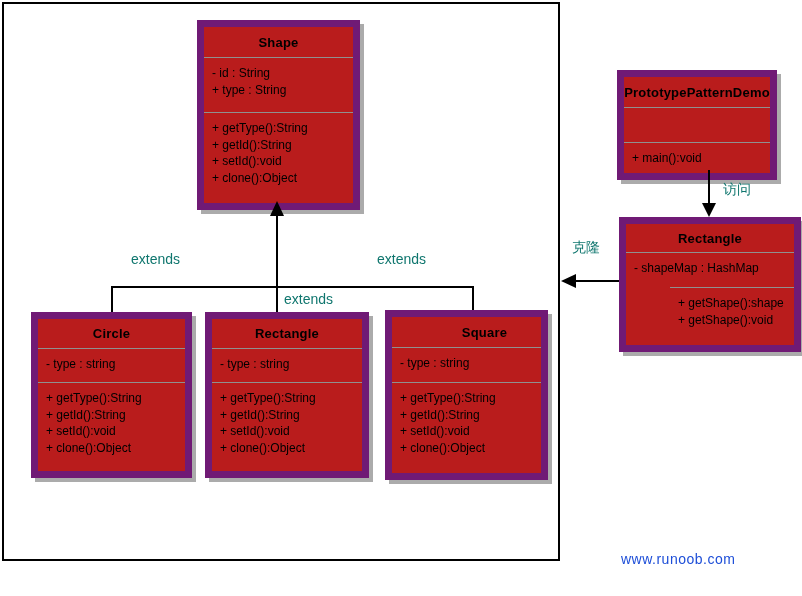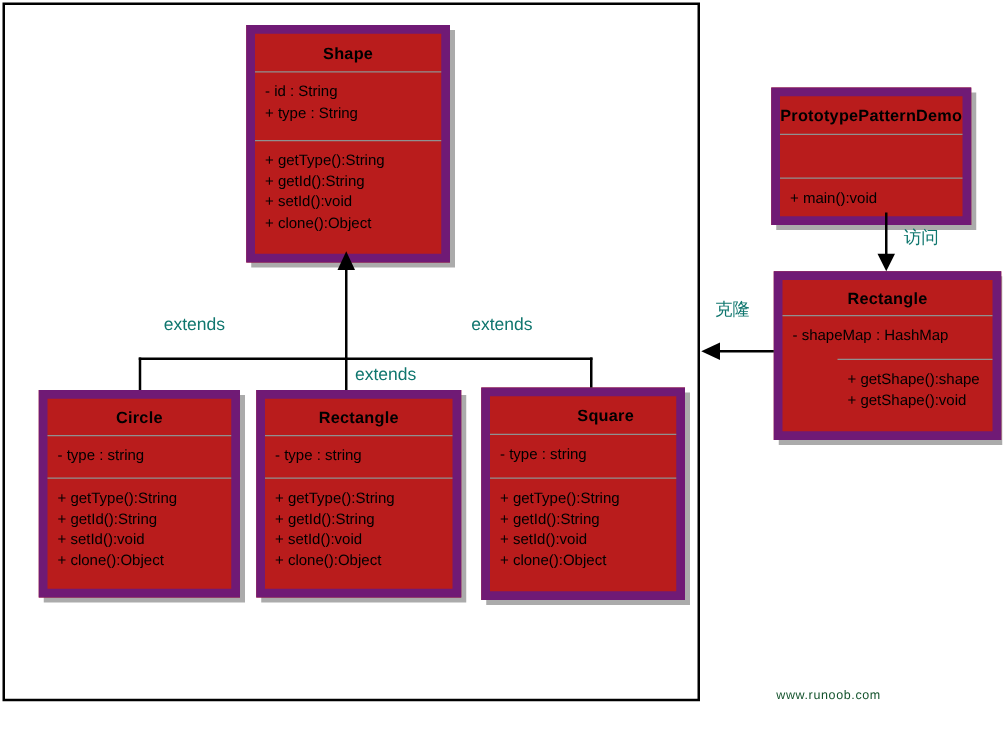--- a/index.html
+++ b/index.html
@@ -76,22 +76,22 @@
   .edge-label {
     position: absolute;
     font-size: 14px;
     color: #0f766e;
     white-space: nowrap;
   }
 
   .watermark {
     position: absolute;
     left: 621px; top: 551px;
-    font-size: 10px;
-    color: #14532d;
+    font-size: 14px;
+    color: #1d4ed8;
     letter-spacing: 0.5px;
   }
 </style>
 </head>
 <body>
 
 <div class="canvas">
 
   <div class="boundary"></div>
 

